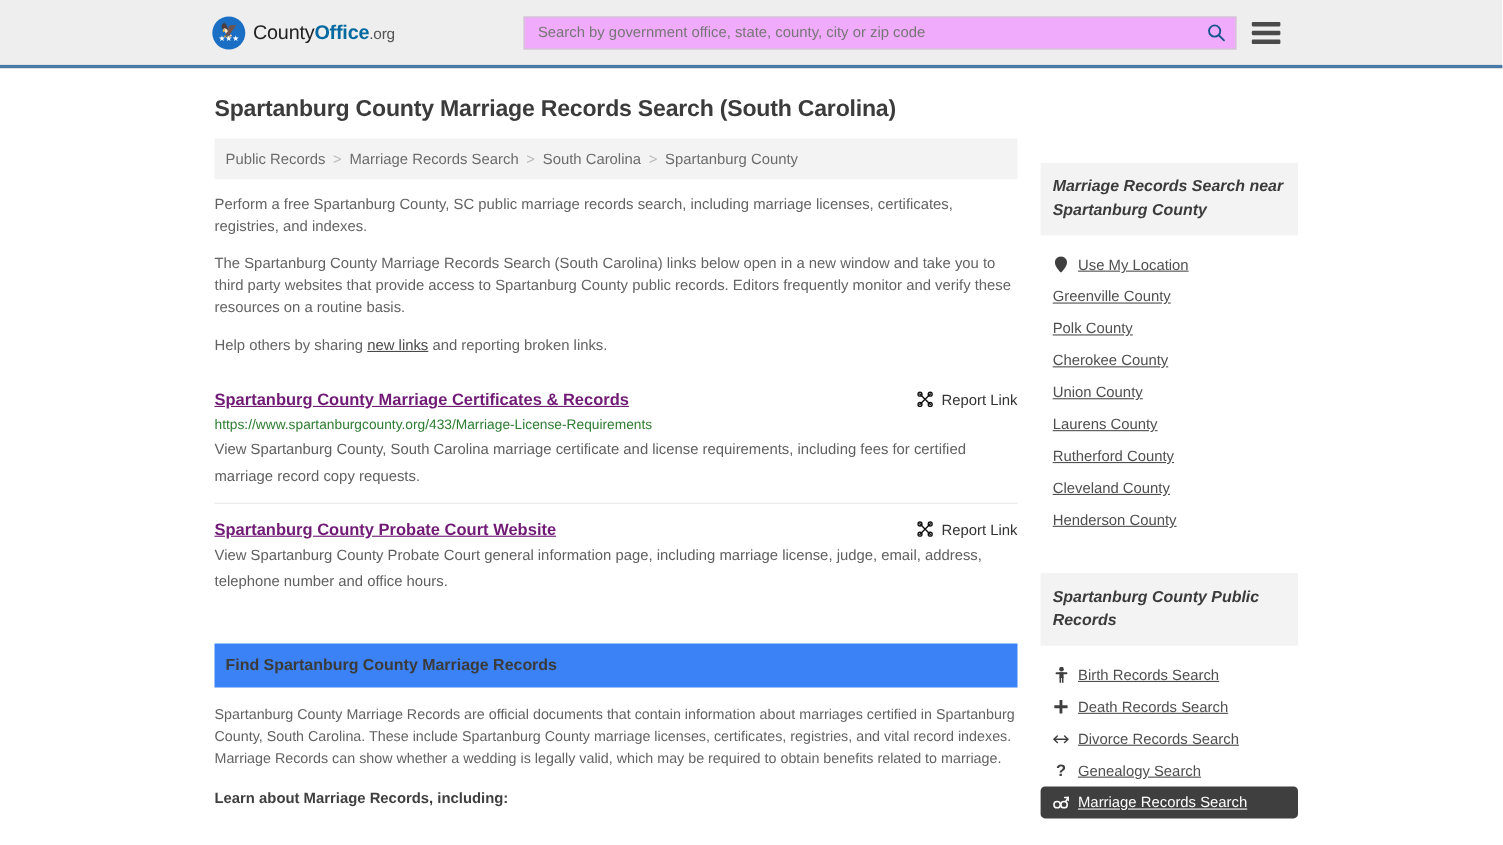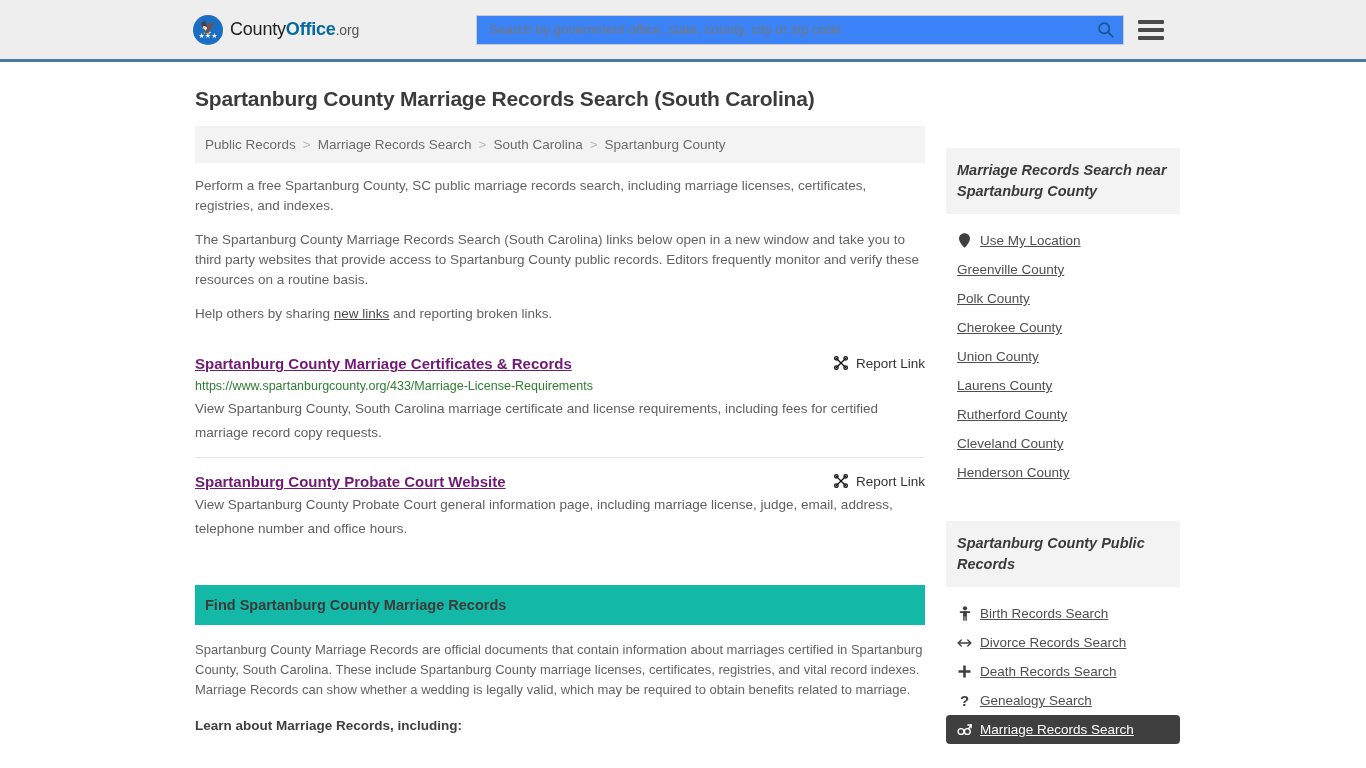--- a/index.html
+++ b/index.html
@@ -71,21 +71,21 @@
     flex: 1 1 auto;
     display: flex;
     align-items: center;
     justify-content: center;
     gap: 14px;
     padding-left: 105px;
   }
   .search-box {
     width: 648px;
     height: 30px;
-    background: #3b82f6;
+    background: #f0abfc;
     border: 1px solid #cccccc;
     display: flex;
     align-items: center;
     padding: 0 8px 0 10px;
   }
   .search-box input {
     flex: 1 1 auto;
     border: none;
     outline: none;
     font-family: "Liberation Sans", sans-serif;
@@ -208,21 +208,21 @@
   }
   .result-desc {
     font-size: 13.5px;
     color: #5f5f5f;
     line-height: 24px;
     margin-top: 1px;
   }
 
   
   .section-head {
-    background: #14b8a6;
+    background: #3b82f6;
     padding: 12px 10px;
     margin-top: 32px;
     font-size: 14.5px;
     font-weight: bold;
     color: #3b3b3b;
   }
   .section-body { padding-top: 15px; }
   .section-body p {
     font-size: 13px;
     line-height: 20px;
@@ -442,37 +442,37 @@
                 <rect x="4.1" y="5.2" width="3.8" height="5.2"></rect>
                 <rect x="4.2" y="9.6" width="1.4" height="5.1"></rect>
                 <rect x="6.4" y="9.6" width="1.4" height="5.1"></rect>
               </svg>
             </span>
             <a href="#" class="lbl">Birth Records Search</a>
           </div>
 
           <div class="side-item">
             <span class="ico">
+              <svg width="13" height="13" viewBox="0 0 14 14" fill="#3f3f3f">
+                <rect x="5.6" y="0.5" width="2.8" height="13" rx="0.4"></rect>
+                <rect x="0.5" y="5.6" width="13" height="2.8" rx="0.4"></rect>
+              </svg>
+            </span>
+            <a href="#" class="lbl">Death Records Search</a>
+          </div>
+
+          <div class="side-item">
+            <span class="ico">
               <svg width="15" height="12" viewBox="0 0 16 12" fill="none" stroke="#3f3f3f" stroke-width="1.4" stroke-linecap="round" stroke-linejoin="round">
                 <line x1="1.5" y1="6" x2="14.5" y2="6"></line>
                 <polyline points="4.5,2.8 1.2,6 4.5,9.2"></polyline>
                 <polyline points="11.5,2.8 14.8,6 11.5,9.2"></polyline>
               </svg>
             </span>
             <a href="#" class="lbl">Divorce Records Search</a>
-          </div>
-
-          <div class="side-item">
-            <span class="ico">
-              <svg width="13" height="13" viewBox="0 0 14 14" fill="#3f3f3f">
-                <rect x="5.6" y="0.5" width="2.8" height="13" rx="0.4"></rect>
-                <rect x="0.5" y="5.6" width="13" height="2.8" rx="0.4"></rect>
-              </svg>
-            </span>
-            <a href="#" class="lbl">Death Records Search</a>
           </div>
 
           <div class="side-item">
             <span class="ico" style="font-weight:bold;font-size:15px;">?</span>
             <a href="#" class="lbl">Genealogy Search</a>
           </div>
 
           <div class="side-item active">
             <span class="ico">
               <svg width="15" height="14" viewBox="0 0 16 14" fill="none" stroke="#ffffff" stroke-width="1.5">

